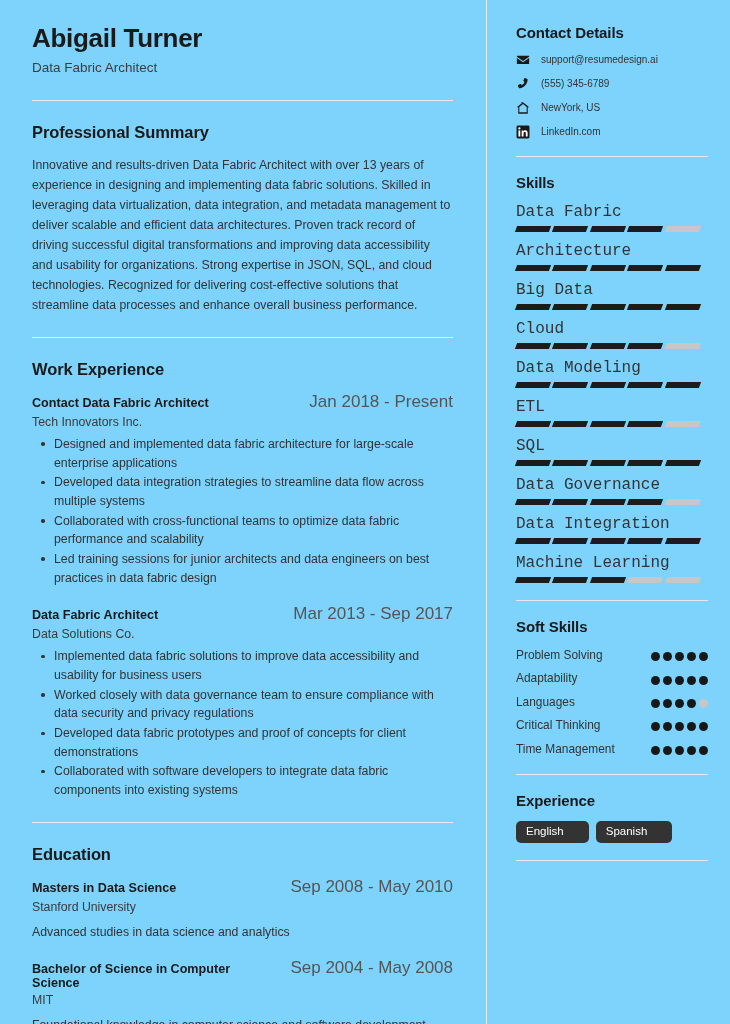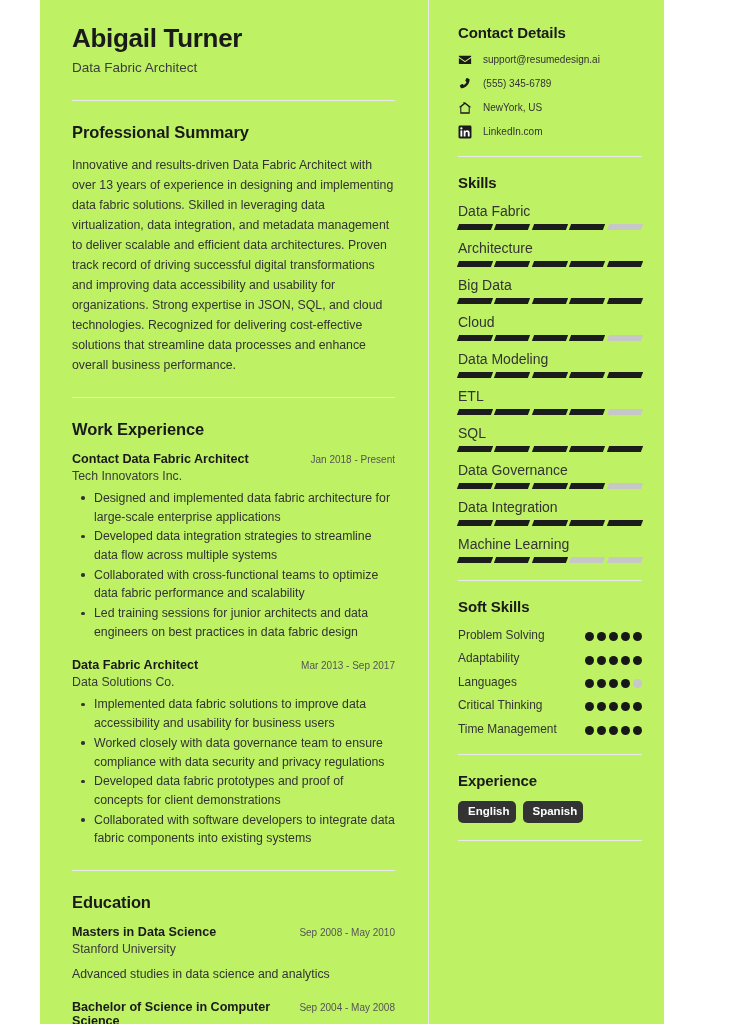--- a/index.html
+++ b/index.html
@@ -12,26 +12,25 @@
   }
 
   body {
     font-family: "Liberation Sans", sans-serif;
     color: #2b2b2b;
     -webkit-font-smoothing: antialiased;
   }
 
   .page {
     position: relative;
-    width: 624px;
+    width: 730px;
     height: 1024px;
     display: flex;
-    background: #bef264;
+    background: #7dd3fc;
     overflow: hidden;
-    margin-left: 40px;
   }
 
   
   .col-left {
     width: 487px;
     padding: 24px 33px 0 32px;
     border-right: 1px solid #e8e8e8;
   }
 
   .name {
@@ -81,21 +80,21 @@
     gap: 10px;
   }
 
   .entry-role {
     font-size: 12.6px;
     font-weight: bold;
     color: #1a1a1a;
   }
 
   .entry-date {
-    font-size: 10px;
+    font-size: 17px;
     color: #555555;
     white-space: nowrap;
     flex: none;
   }
 
   .entry-org {
     font-size: 12.3px;
     color: #3a3a3a;
     margin-top: 3px;
   }
@@ -183,23 +182,24 @@
   .contact-text {
     font-size: 10px;
     color: #333333;
     line-height: 1.2;
   }
 
   
   .skill-block { margin-bottom: 10px; }
 
   .skill-name {
-    font-size: 14px;
+    font-size: 16px;
     color: #333333;
     margin-bottom: 5px;
+    font-family: Liberation Mono, monospace;
   }
 
   .bar-row {
     display: flex;
     gap: 3px;
     width: 184px;
   }
 
   .seg {
     flex: 1;
@@ -243,24 +243,23 @@
   }
   .dot.on { background: #181818; }
 
   
   .lang-row { display: flex; flex-wrap: wrap; gap: 7px; }
 
   .lang-pill {
     background: #333333;
     color: #ffffff;
     font-size: 11.5px;
-    padding: 4px 6px 5px 10px;
+    padding: 4px 25px 5px 10px;
     border-radius: 5px;
     line-height: 1.15;
-    font-weight: bold;
   }
 </style>
 </head>
 <body>
 
 <div class="page">
 
   <div class="col-left">
 
     <div>

